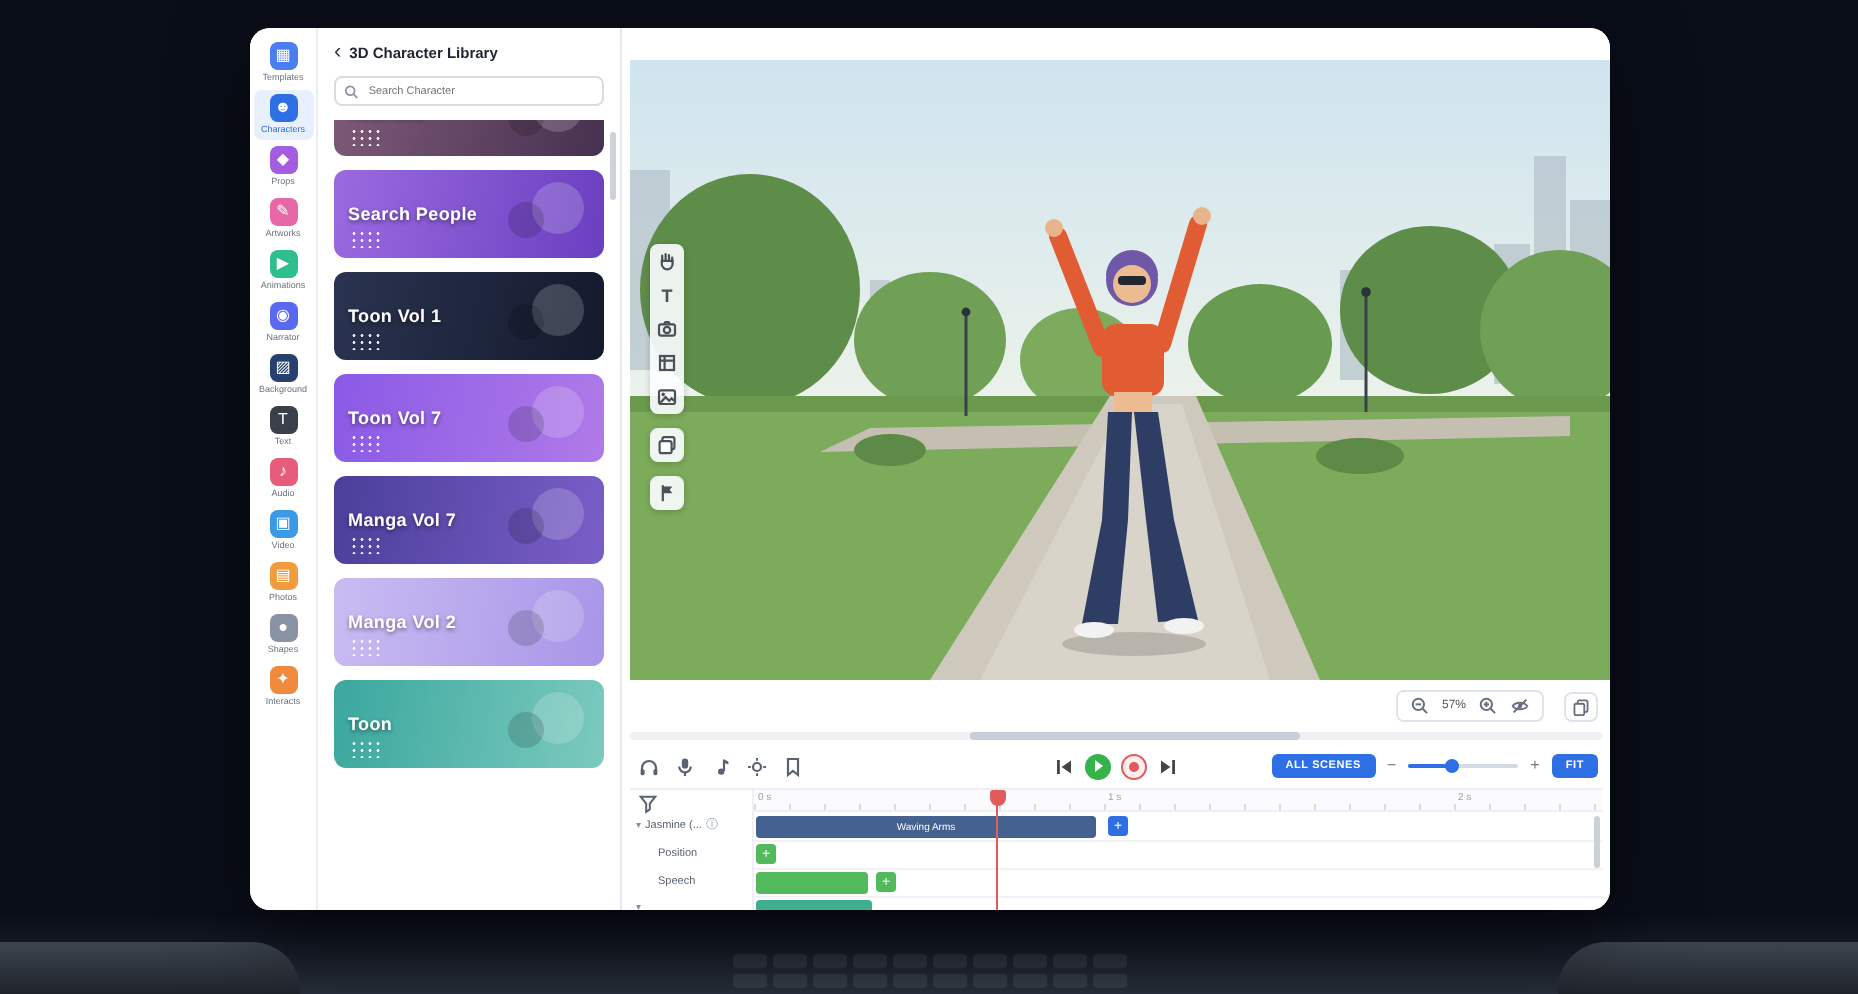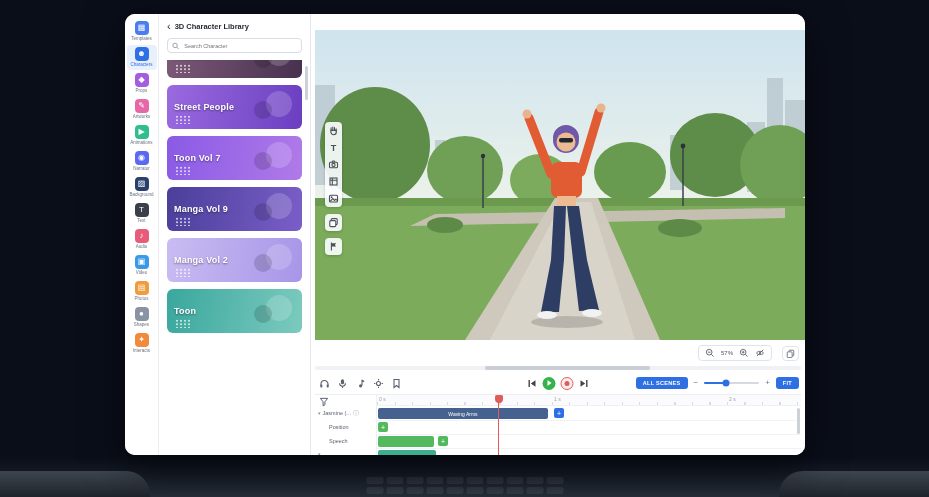--- a/index.html
+++ b/index.html
@@ -250,33 +250,39 @@
       <div class="cards">
         <div class="card c0 cut">
           <span class="blob b1"></span>
             <span class="blob b2"></span>
           <span class="card-label">Realistic</span>
           <span class="dots"></span>
         </div>
         <div class="card c1">
           <span class="blob b1"></span>
             <span class="blob b2"></span>
-          <span class="card-label">Street People</span>
+          <span class="card-label">Search People</span>
+          <span class="dots"></span>
+        </div>
+        <div class="card c2">
+          <span class="blob b1"></span>
+            <span class="blob b2"></span>
+          <span class="card-label">Toon Vol 1</span>
           <span class="dots"></span>
         </div>
         <div class="card c3">
           <span class="blob b1"></span>
             <span class="blob b2"></span>
           <span class="card-label">Toon Vol 7</span>
           <span class="dots"></span>
         </div>
         <div class="card c4">
           <span class="blob b1"></span>
             <span class="blob b2"></span>
-          <span class="card-label">Manga Vol 9</span>
+          <span class="card-label">Manga Vol 7</span>
           <span class="dots"></span>
         </div>
         <div class="card c5">
           <span class="blob b1"></span>
             <span class="blob b2"></span>
           <span class="card-label">Manga Vol 2</span>
           <span class="dots"></span>
         </div>
         <div class="card c7">
           <span class="blob b1"></span>

